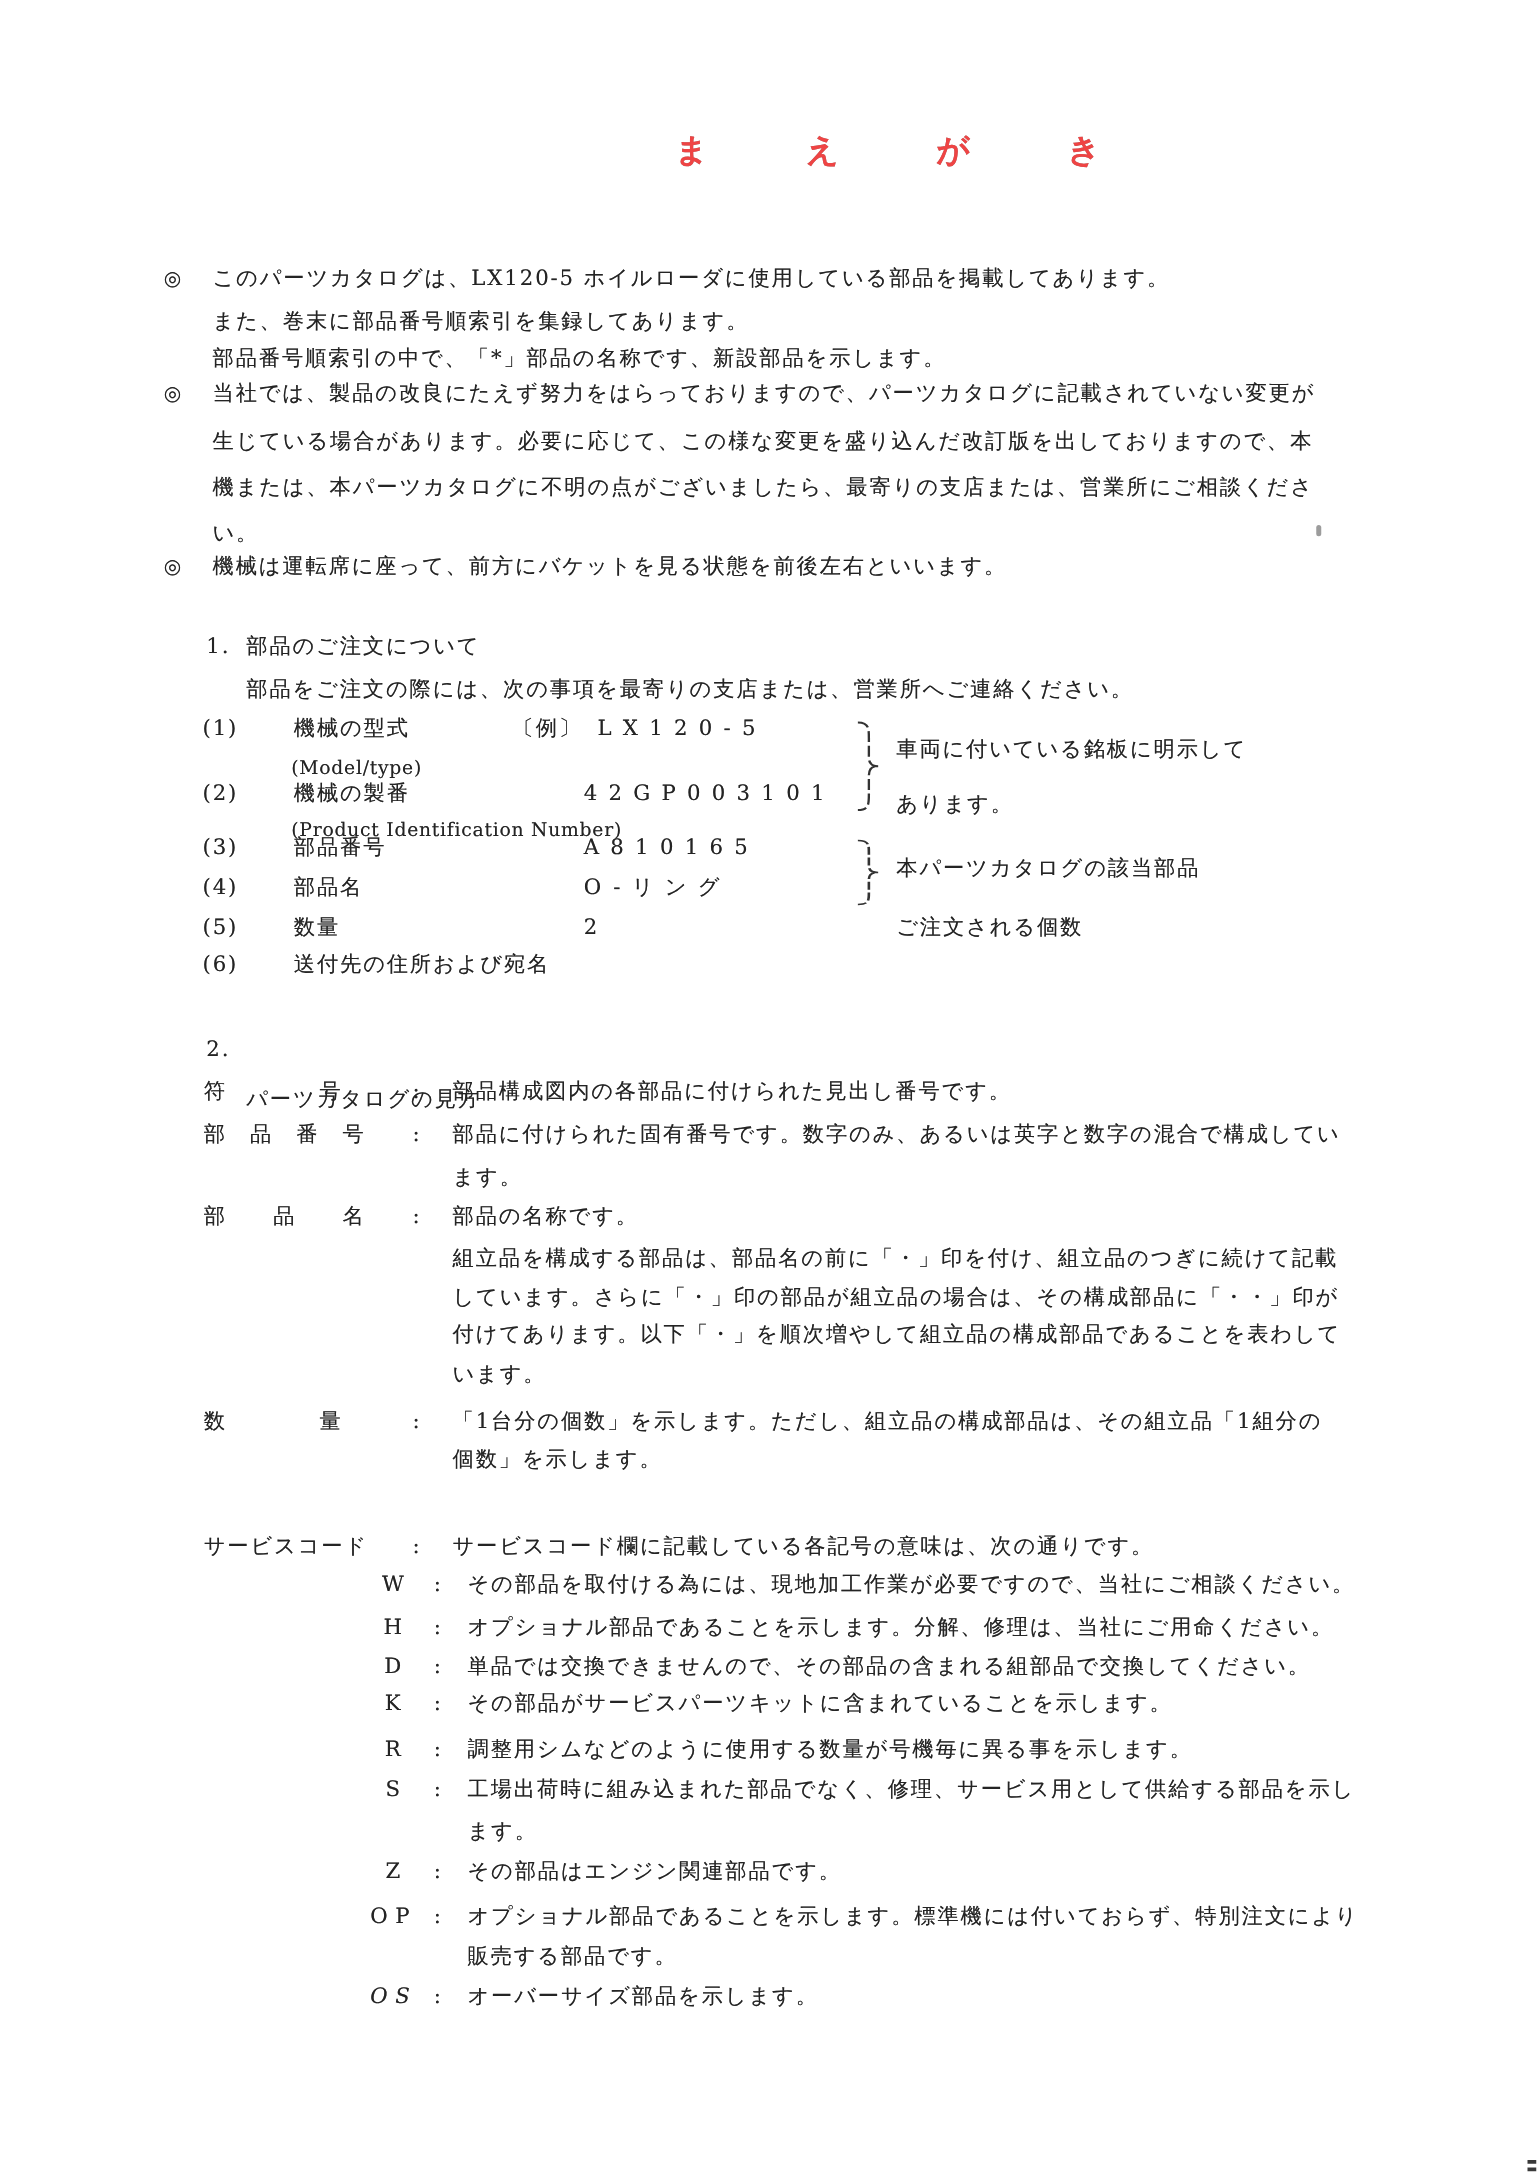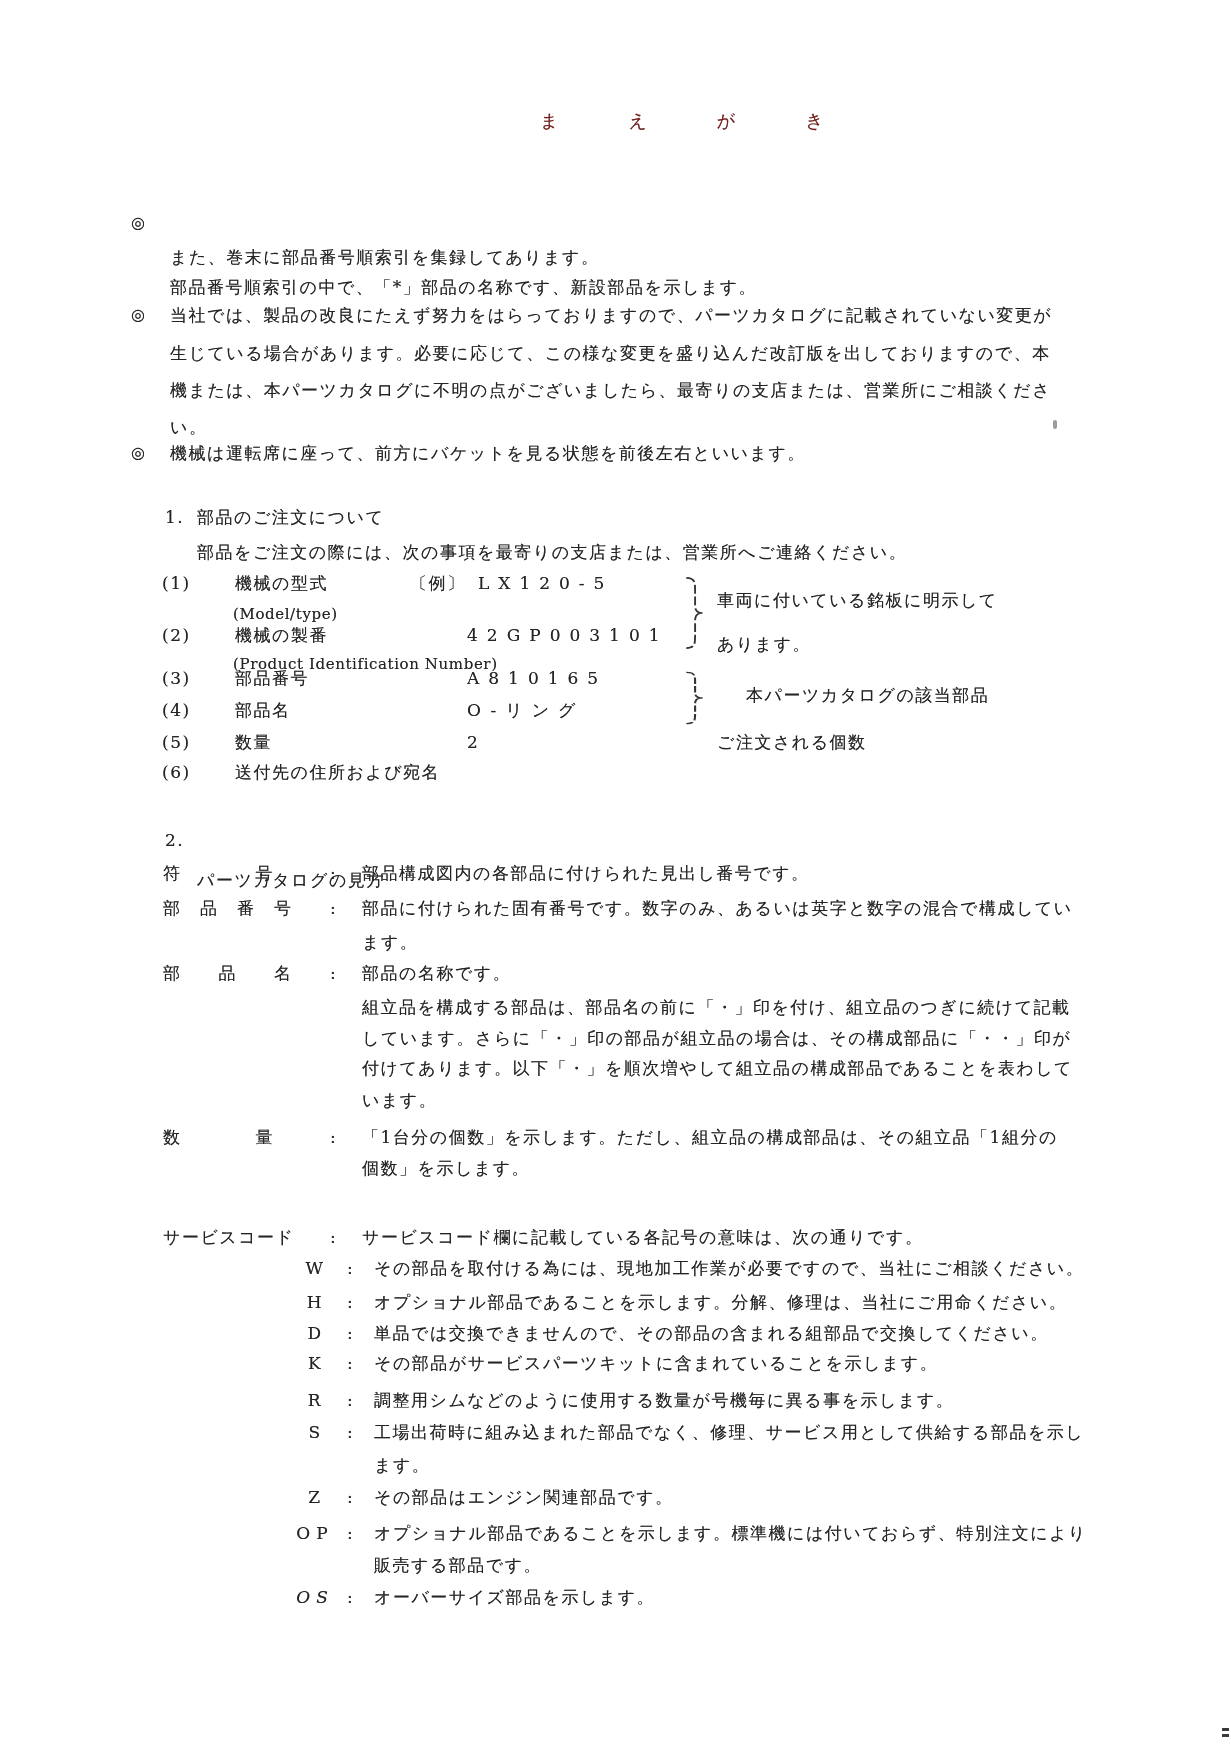--- a/index.html
+++ b/index.html
@@ -14,40 +14,41 @@
   .ln{
     position:absolute;
     white-space:nowrap;
     font-size:17px;
     letter-spacing:1.5px;
     line-height:22px;
     color:#242424;
     text-shadow:0 0 0.5px rgba(40,40,40,.55);
   }
   .title{
-    font-size:18px;
+    font-size:26px;
     letter-spacing:26px;
-    font-weight:normal;
-    color:#7f1d1d;
+    font-weight:bold;
+    color:#ef4444;
   }
   .lat{font-size:15px;letter-spacing:0.6px;}
   .spread{letter-spacing:9px;}
   .marker{font-size:16px;}
   .brace{position:absolute;}
   .brace svg{display:block;}
   .artifact{position:absolute;background:#3a3a3a;}
 </style>
 </head>
 <body>
 
 <div class="page">
 
   <div class="ln title" style="top:110px;left:540px;">ま　え　が　き</div>
 
   <div class="ln marker" style="top:212px;left:131px;">◎</div>
+  <div class="ln" style="top:212px;left:170px;">このパーツカタログは、LX120-5 ホイルローダに使用している部品を掲載してあります。</div>
   <div class="ln" style="top:246px;left:170px;">また、巻末に部品番号順索引を集録してあります。</div>
   <div class="ln" style="top:276px;left:170px;">部品番号順索引の中で、「*」部品の名称です、新設部品を示します。</div>
 
   <div class="ln marker" style="top:304px;left:131px;">◎</div>
   <div class="ln" style="top:304px;left:170px;">当社では、製品の改良にたえず努力をはらっておりますので、パーツカタログに記載されていない変更が</div>
   <div class="ln" style="top:342px;left:170px;">生じている場合があります。必要に応じて、この様な変更を盛り込んだ改訂版を出しておりますので、本</div>
   <div class="ln" style="top:379px;left:170px;">機または、本パーツカタログに不明の点がございましたら、最寄りの支店または、営業所にご相談くださ</div>
   <div class="ln" style="top:416px;left:170px;">い。</div>
 
   <div class="ln marker" style="top:442px;left:131px;">◎</div>
@@ -89,21 +90,21 @@
       <path d="M3,2 C11,2 11,7 11,15 L11,30 C11,36 13,38 18,38 C13,38 11,40 11,46 L11,61 C11,69 11,74 3,74" fill="none" stroke="#333" stroke-width="1.7" stroke-dasharray="9 3"></path>
     </svg>
   </div>
   <div class="brace" style="top:671px;left:683px;">
     <svg width="22" height="54" viewBox="0 0 20 76" preserveAspectRatio="none">
       <path d="M3,2 C11,2 11,7 11,15 L11,30 C11,36 13,38 18,38 C13,38 11,40 11,46 L11,61 C11,69 11,74 3,74" fill="none" stroke="#333" stroke-width="1.9" stroke-dasharray="9 3"></path>
     </svg>
   </div>
   <div class="ln" style="top:589px;left:717px;">車両に付いている銘板に明示して</div>
   <div class="ln" style="top:633px;left:717px;">あります。</div>
-  <div class="ln" style="top:684px;left:717px;margin-left:29px;">本パーツカタログの該当部品</div>
+  <div class="ln" style="top:684px;left:717px;">本パーツカタログの該当部品</div>
 
   <div class="ln" style="top:829px;left:165px;">2.</div>
   <div class="ln" style="top:829px;left:197px;margin-top:40px;">パーツカタログの見方</div>
 
   <div class="ln" style="top:862px;left:163px;">符　　　　号</div>
   <div class="ln" style="top:862px;left:330px;">:</div>
   <div class="ln" style="top:862px;left:362px;">部品構成図内の各部品に付けられた見出し番号です。</div>
 
   <div class="ln" style="top:897px;left:163px;">部　品　番　号</div>
   <div class="ln" style="top:897px;left:330px;">:</div>

